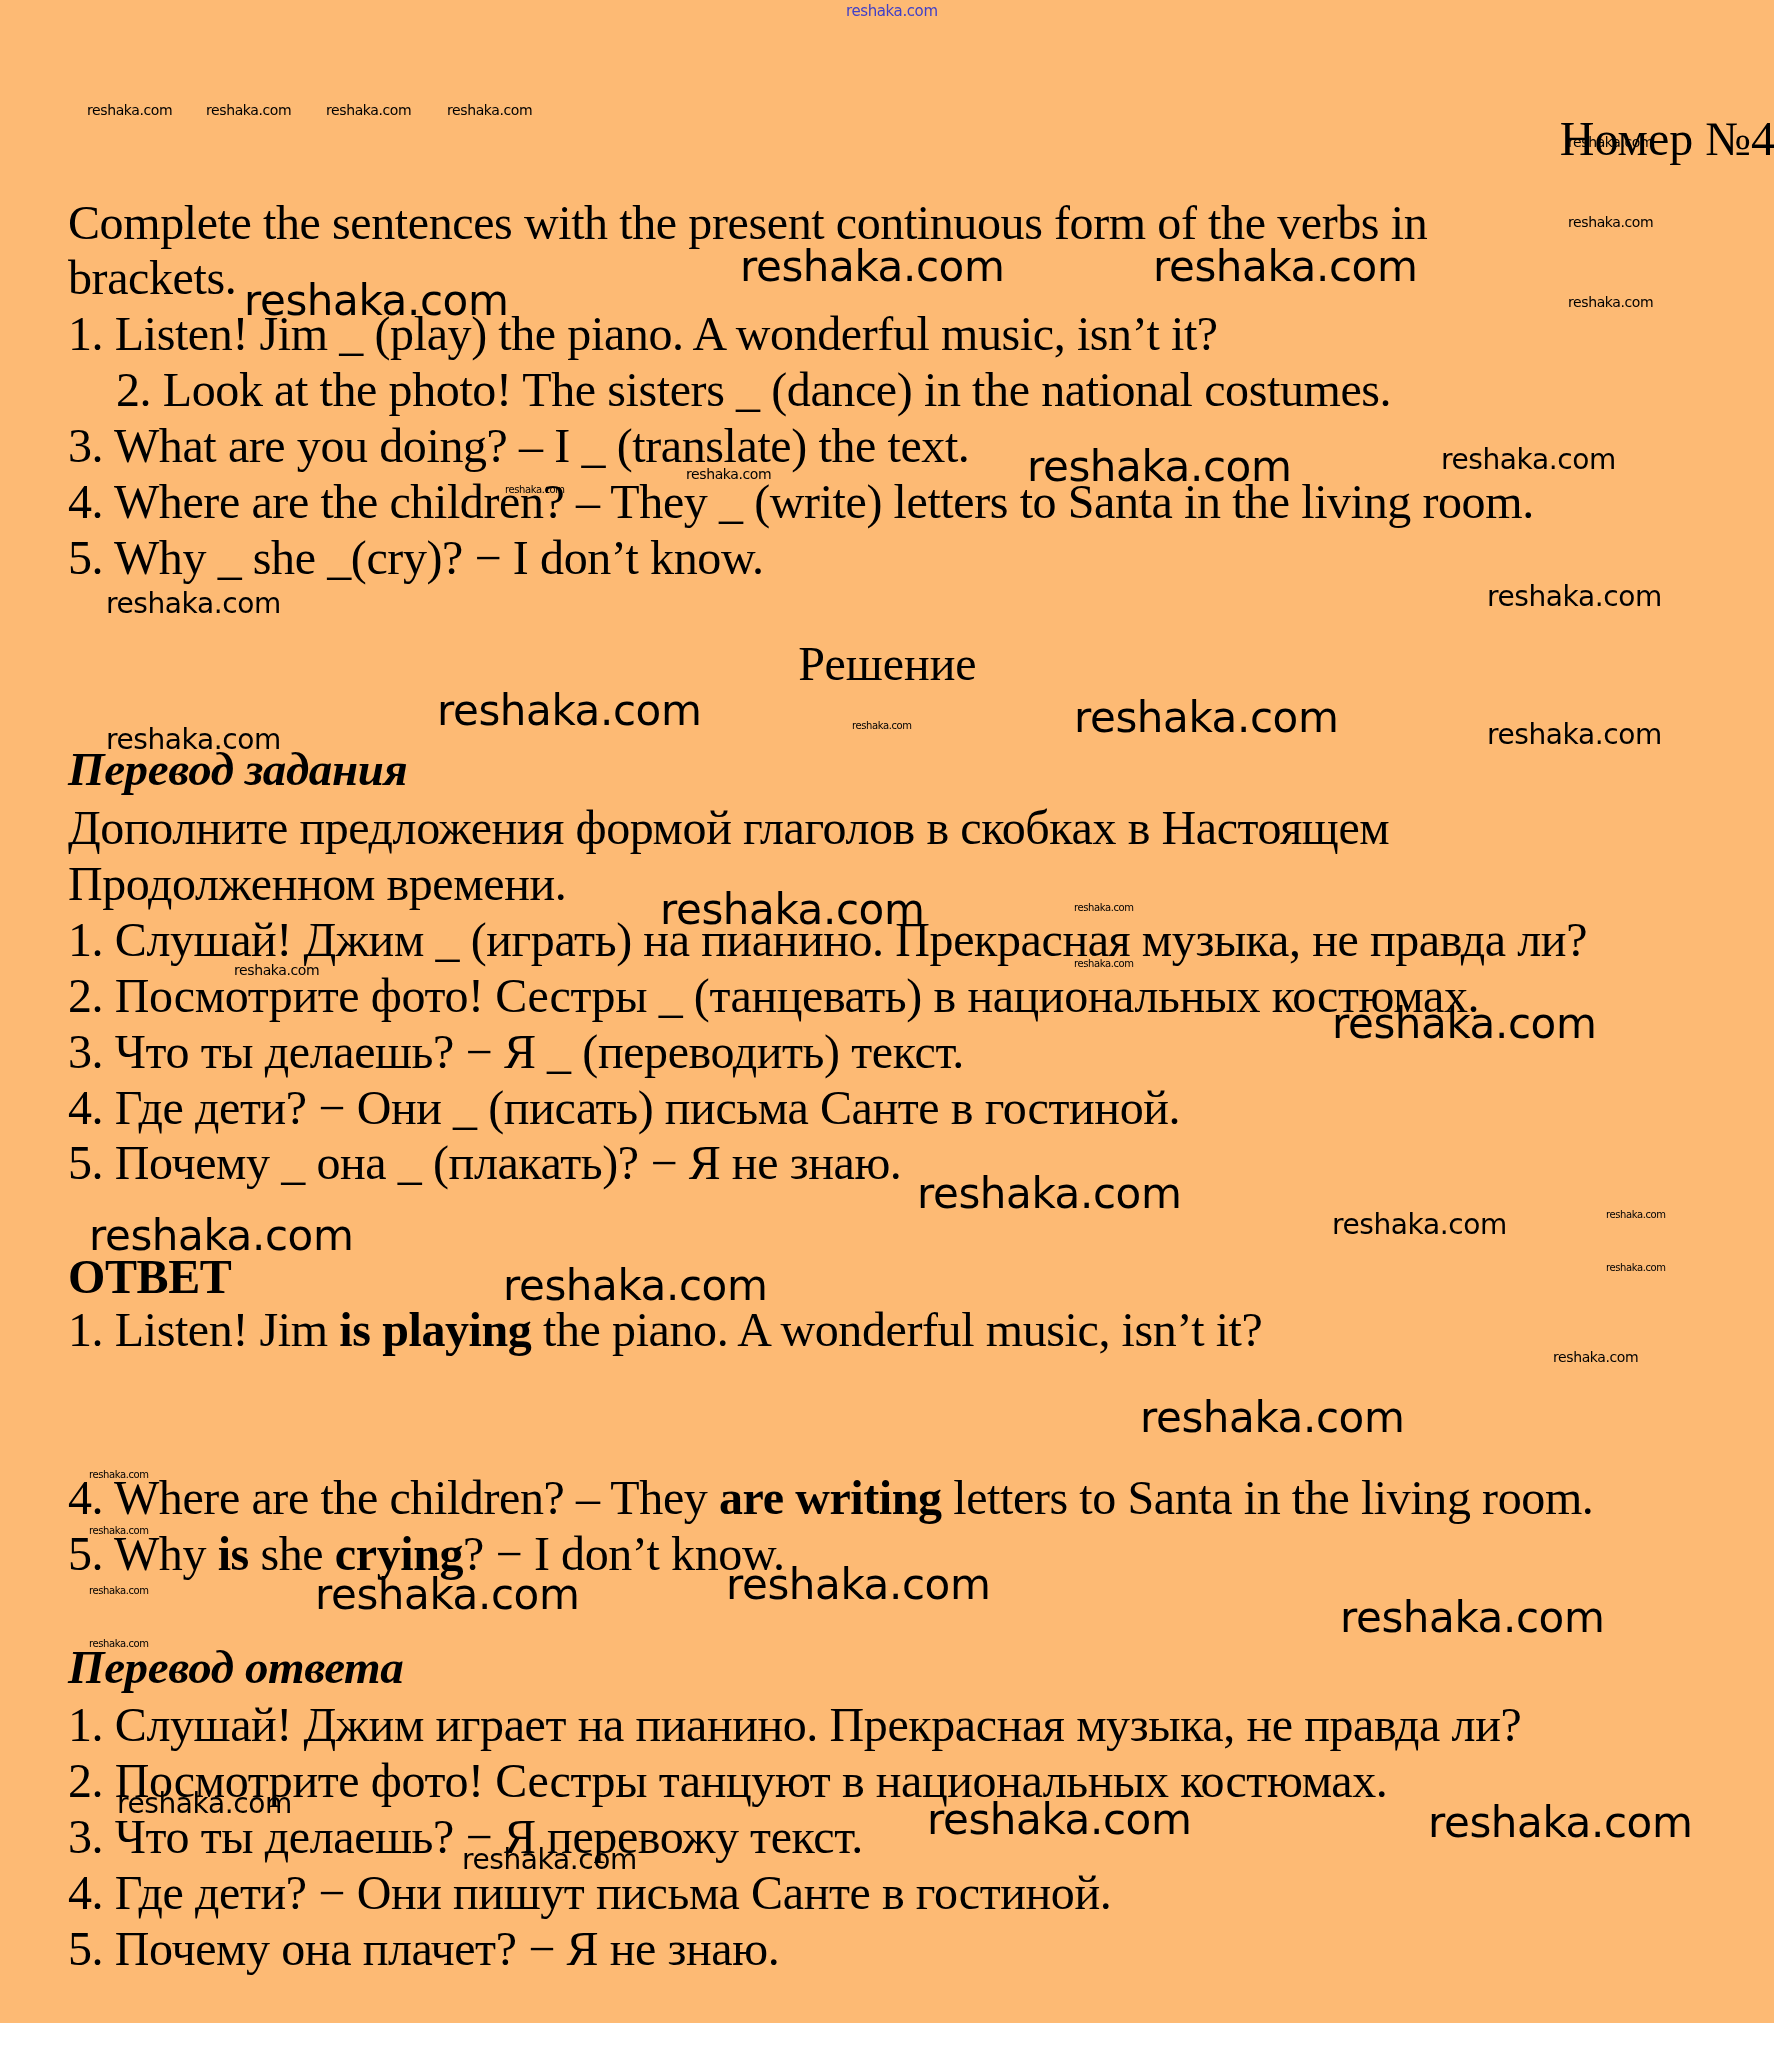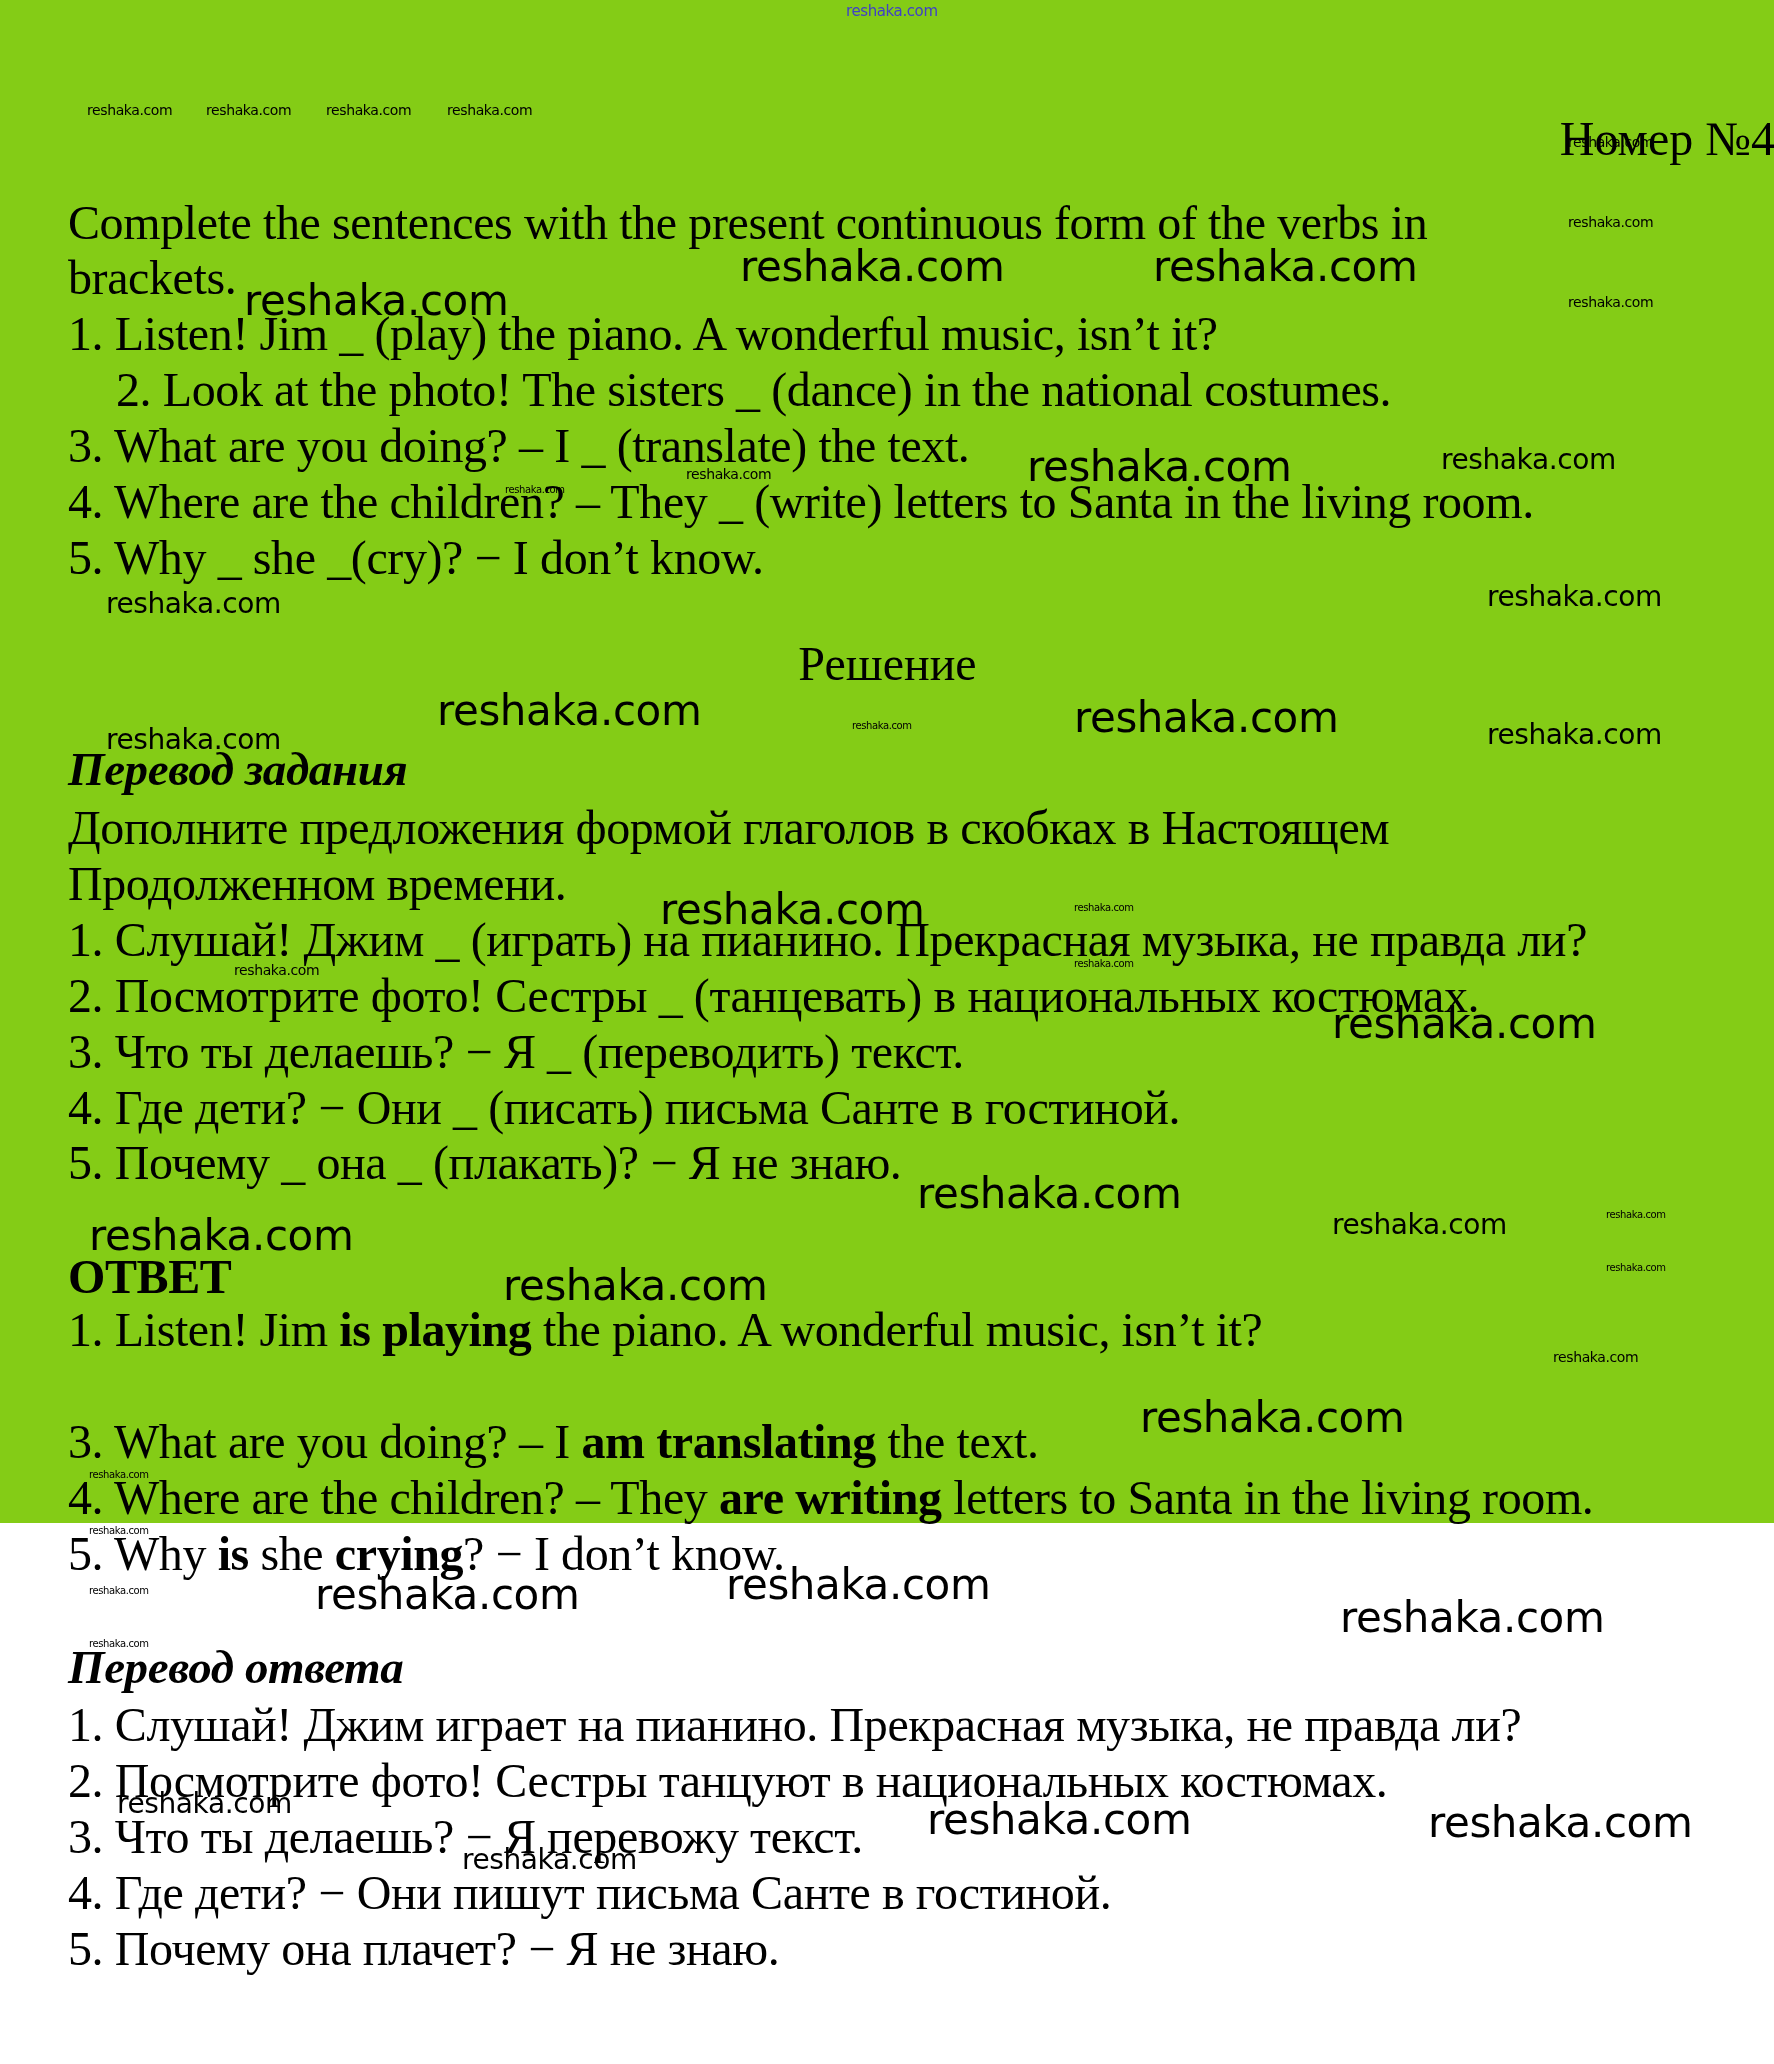--- a/index.html
+++ b/index.html
@@ -1,17 +1,17 @@
 <!DOCTYPE html>
 <html style="font-size:13.4px"><head>
 <meta charset="utf-8">
 <style>
   html, body { margin: 0; padding: 0; background: #ffffff; }
   body { width: 1775px; height: 2065px; position: relative; overflow: hidden; }
-  .page { position: absolute; left: 0; top: 0; width: 1775px; height: 1523px; background: #84cc16; }
+  .page { position: absolute; left: 0; top: 0; width: 1775px; height: 2023px; background: #fdba74; }
   .serif { font-family: "Liberation Serif", "DejaVu Serif", serif; color: #000; }
   .line { position: absolute; left: 68px; white-space: nowrap; font-size: 48px; line-height: 55px; letter-spacing: -0.4px; }
   .center { position: absolute; left: 0; width: 1775px; text-align: center; white-space: nowrap; }
   .title { font-size: 48px; line-height: 55px; }
   .heading-it { font-style: italic; font-weight: bold; font-size: 47px; line-height: 53px; }
   .heading-b { font-weight: bold; font-size: 48px; line-height: 55px; }
   .wm { position: absolute; font-family: "DejaVu Sans", "Liberation Sans", sans-serif; color: #000; white-space: nowrap; letter-spacing: -0.4px; }
   .wm-xl { font-size: 42px; font-weight: 500; }
   .wm-l { font-size: 28px; }
   .wm-s { font-size: 14px; }
@@ -80,21 +80,20 @@
   <div class="wm wm-l" style="left:1332px; top:1208px;">reshaka.com</div>
   <div class="wm wm-xs" style="left:1606px; top:1209px;">reshaka.com</div>
   <div class="wm wm-xl" style="left:89px; top:1211px;">reshaka.com</div>
   <div class="wm wm-xs" style="left:1606px; top:1262px;">reshaka.com</div>
 
   <div class="line serif heading-b" style="top:1249px;">ОТВЕТ</div>
 
   <div class="wm wm-xl" style="left:503px; top:1261px;">reshaka.com</div>
 
   <div class="line serif" style="top:1302px;"><span>1. Listen! Jim </span><b>is playing</b><span> the piano. A wonderful music, isn’t it?</span></div>
-  <div class="line serif" style="top:1414px;"><span>3. What are you doing? – I </span><b>am translating</b><span> the text.</span></div>
   <div class="line serif" style="top:1470px;"><span>4. Where are the children? – They </span><b>are writing</b><span> letters to Santa in the living room.</span></div>
   <div class="line serif" style="top:1526px;"><span>5. Why </span><b>is</b><span> she </span><b>crying</b><span>? − I don’t know.</span></div>
 
   <div class="wm wm-s" style="left:1553px; top:1349px;">reshaka.com</div>
   <div class="wm wm-xl" style="left:1140px; top:1393px;">reshaka.com</div>
   <div class="wm wm-xs" style="left:89px; top:1469px;">reshaka.com</div>
   <div class="wm wm-xs" style="left:89px; top:1525px;">reshaka.com</div>
   <div class="wm wm-xs" style="left:89px; top:1585px;">reshaka.com</div>
   <div class="wm wm-xl" style="left:315px; top:1570px;">reshaka.com</div>
   <div class="wm wm-xl" style="left:726px; top:1560px;">reshaka.com</div>

